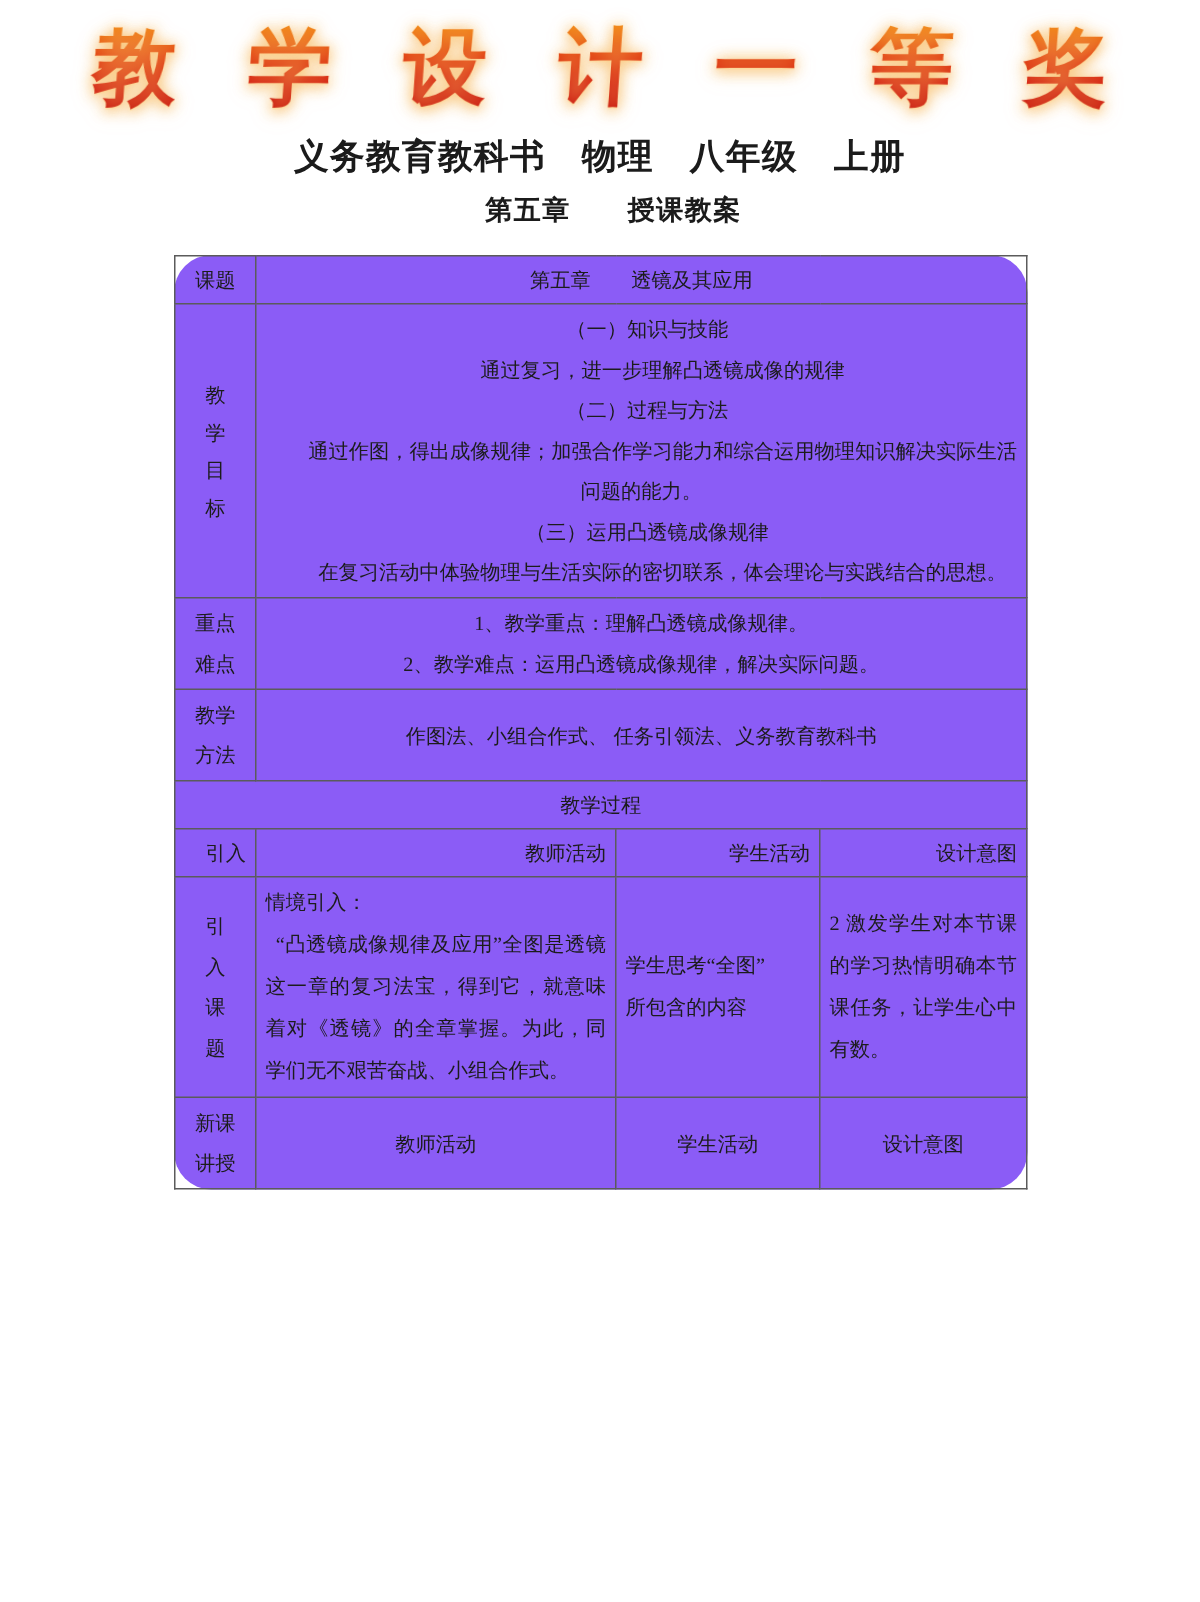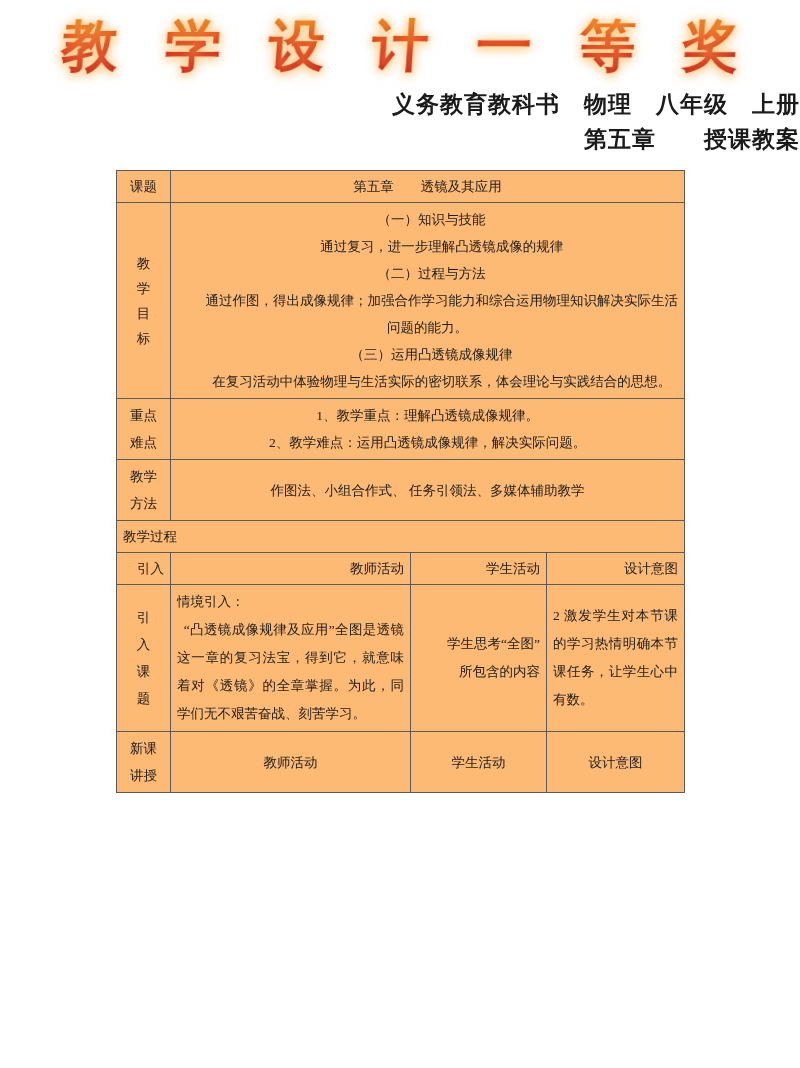--- a/index.html
+++ b/index.html
@@ -49,51 +49,52 @@
     color: transparent;
     -webkit-text-fill-color: transparent;
     text-shadow: 0 0 10px rgba(245, 180, 90, 0.55);
     filter: drop-shadow(0px 1px 0px rgba(255, 225, 170, 0.9))
             drop-shadow(0px 2px 4px rgba(246, 190, 110, 0.55));
     transform: skewX(-4deg);
   }
 
   
   .subtitle-block {
-    text-align: right;
+    text-align: center;
     margin-top: 6px;
   }
   .subtitle {
     font-size: 23px;
     font-weight: bold;
     color: #1b1b1b;
     line-height: 34px;
     letter-spacing: 1px;
     white-space: pre;
   }
   .subtitle-2 {
-    font-size: 23px;
+    font-size: 18px;
     font-weight: bold;
     color: #1b1b1b;
     line-height: 36px;
     letter-spacing: 1px;
     white-space: pre;
     padding-left: 18px;
   }
 
   
   .table-wrap {
     margin: 12px auto 0 auto;
     width: 568px;
   }
   table.plan {
     border-collapse: collapse;
     width: 568px;
     table-layout: fixed;
-    background: #fdba74;
+    background: #8b5cf6;
+    border-radius: 25px;
   }
   table.plan td {
     border: 1px solid #5b5b5b;
     vertical-align: middle;
     font-size: 13.5px;
     line-height: 25px;
     color: #1c1c1c;
     padding: 3px 6px;
   }
 
@@ -127,20 +128,21 @@
     margin: 0;
     line-height: 27px;
   }
   .indent-1 { text-indent: 0.6em; }
   .indent-2 { text-indent: 2.1em; }
   .indent-0 { text-indent: 0; }
 
   .center-cell { text-align: center; }
 
   .process-banner {
+    text-align: center;
     font-size: 14px;
     line-height: 30px;
     padding: 4px 0;
   }
 
   .col-head {
     text-align: right;
     font-size: 14px;
     line-height: 30px;
     padding: 4px 0;
@@ -151,21 +153,21 @@
     line-height: 28px;
     text-align: justify;
     text-justify: inter-ideograph;
   }
   .intro-text p.first { text-indent: 0; }
   .intro-text p.hang { text-indent: 0.5em; }
 
   .stu-text p {
     margin: 0;
     line-height: 28px;
-    text-align: right;
+    text-align: left;
   }
   .aim-text p {
     margin: 0;
     line-height: 28px;
     text-align: justify;
     text-justify: inter-ideograph;
   }
   .cell-top { vertical-align: top; padding-top: 8px; }
 </style>
 </head>
@@ -224,21 +226,21 @@
           <p class="indent-0">2、教学难点：运用凸透镜成像规律，解决实际问题。</p>
         </td>
       </tr>
 
       <tr>
         <td class="label-cell">
           <div>教学</div>
           <div>方法</div>
         </td>
         <td colspan="3" class="body-cell cell-top">
-          <p class="indent-0">作图法、小组合作式、  任务引领法、多媒体辅助教学</p>
+          <p class="indent-0">作图法、小组合作式、  任务引领法、义务教育教科书</p>
         </td>
       </tr>
 
 
       <tr>
         <td colspan="4" class="process-banner">教学过程</td>
       </tr>
 
       <tr>
         <td class="col-head">引入</td>
@@ -249,21 +251,21 @@
 
       <tr>
         <td class="vlabel tight">
           <span>引</span>
           <span>入</span>
           <span>课</span>
           <span>题</span>
         </td>
         <td class="intro-text cell-top">
           <p class="first">情境引入：</p>
-          <p class="hang">“凸透镜成像规律及应用”全图是透镜这一章的复习法宝，得到它，就意味着对《透镜》的全章掌握。为此，同学们无不艰苦奋战、刻苦学习。</p>
+          <p class="hang">“凸透镜成像规律及应用”全图是透镜这一章的复习法宝，得到它，就意味着对《透镜》的全章掌握。为此，同学们无不艰苦奋战、小组合作式。</p>
         </td>
         <td class="stu-text">
           <p>学生思考“全图”</p>
           <p>所包含的内容</p>
         </td>
         <td class="aim-text cell-top">
           <p>2 激发学生对本节课的学习热情明确本节课任务，让学生心中有数。</p>
         </td>
       </tr>
 

